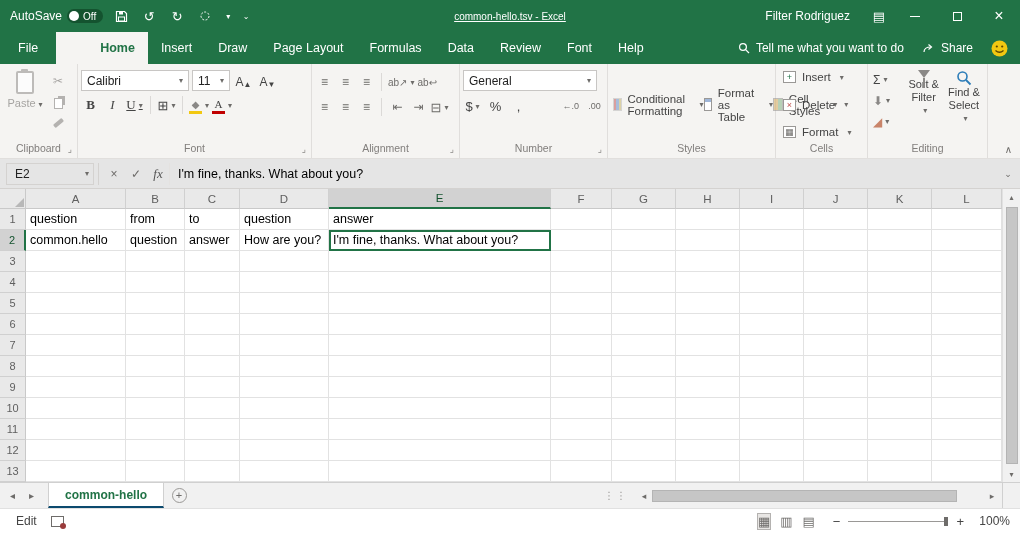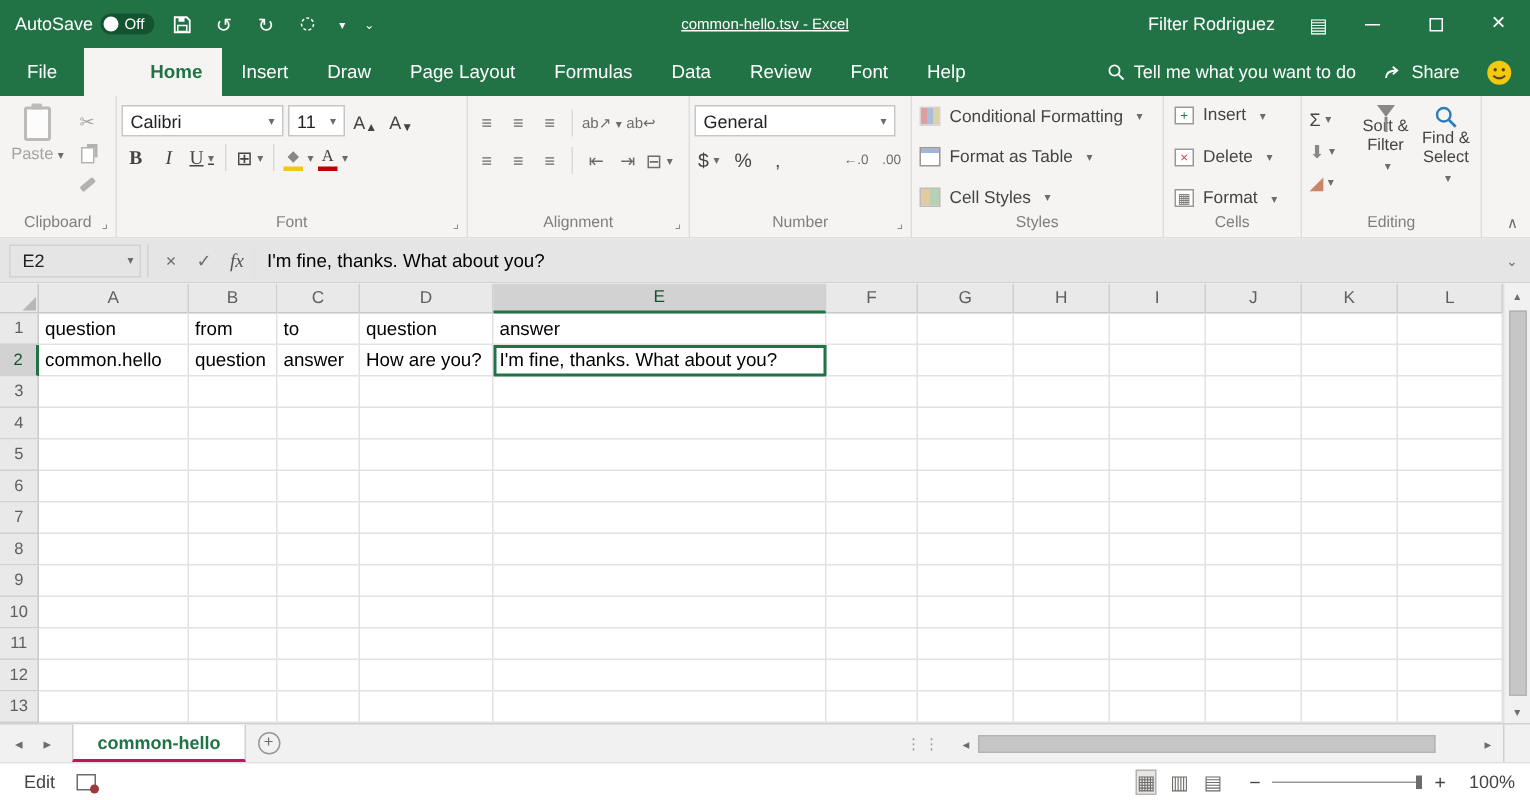--- a/index.html
+++ b/index.html
@@ -74,21 +74,21 @@
 
   
   .g-number { width:148px; }
   .g-number .gbody { flex-direction:column; gap:5px; padding-top:3px; }
   .combo-general { width:134px; }
   .nrow { display:flex; align-items:center; gap:4px; }
   .dec { font-size:9px; color:#6e6c6a; border:0; padding:0 2px; }
 
   
   .g-styles { width:168px; }
-  .g-styles .gbody { flex-direction:column; justify-content:space-between; padding:4px 2px 3px 2px; }
+  .g-styles .gbody { flex-direction:row; justify-content:space-between; padding:4px 2px 3px 2px; }
   .style-item { display:flex; align-items:center; gap:6px; font-size:11.5px; color:#444; }
   .cf-icon { width:14px; height:13px; background:linear-gradient(90deg,#c55a5a 33%,#6a93c9 33%,#6a93c9 66%,#c9b86a 66%); opacity:.55; border:1px solid #bbb; }
   .fat-icon { width:14px; height:13px; border:1px solid #9a9896; background:linear-gradient(#9fb6d8 30%,#fff 30%); }
   .cs-icon { width:14px; height:13px; border:1px solid #9a9896; background:linear-gradient(90deg,#d8b06a 50%,#8fb98f 50%); opacity:.6; }
 
   
   .g-cells { width:92px; }
   .g-cells .gbody { flex-direction:column; justify-content:space-between; padding:4px 2px 3px 4px; }
   .cell-item { display:flex; align-items:center; gap:6px; font-size:11.5px; color:#444; }
   .ins-icon, .del-icon, .fmt-icon { width:13px; height:12px; border:1px solid #9a9896; background:#fff; position:relative; font-size:9px; line-height:10px; text-align:center; }
@@ -126,21 +126,21 @@
   .rhead.sel { background:#d2d2d2; border-right:2px solid #217346; color:#14532f; }
   .gcell { border-right:1px solid #e2e2e2; border-bottom:1px solid #e2e2e2; font-size:12.5px; padding:0 4px; display:flex; align-items:center; white-space:nowrap; color:#000; overflow:hidden; }
   .gcell.selected { outline:2px solid #217346; outline-offset:-2px; overflow:visible; }
   .vscroll { width:18px; background:#f1f1f1; border-left:1px solid #e1e1e1; display:flex; flex-direction:column; align-items:center; }
   .varrow { height:16px; font-size:8px; color:#6e6c6a; display:flex; align-items:center; }
   .vthumb { width:12px; flex:1; margin:2px 0; background:#c6c6c6; border:1px solid #b4b4b4; }
 
   
   .sheetbar { height:26px; background:#f1f1f1; border-top:1px solid #d0d0d0; display:flex; align-items:stretch; font-size:12px; }
   .nav-arrows { display:flex; align-items:center; gap:14px; padding:0 14px 0 10px; color:#6e6c6a; font-size:10px; }
-  .stab { background:#fff; color:#217346; font-weight:bold; display:flex; align-items:center; padding:0 16px; border-right:1px solid #d0d0d0; border-left:1px solid #d0d0d0; border-bottom:2px solid #be185d; }
+  .stab { background:#fff; color:#217346; font-weight:bold; display:flex; align-items:center; padding:0 16px; border-right:1px solid #d0d0d0; border-left:1px solid #d0d0d0; border-bottom:2px solid #0c4a6e; }
   .addsheet { width:30px; display:flex; align-items:center; justify-content:center; }
   .plus-circ { width:15px; height:15px; border:1px solid #9a9896; border-radius:50%; color:#6e6c6a; font-size:11px; line-height:13px; text-align:center; }
   .sb-dots { display:flex; align-items:center; color:#9a9896; font-size:10px; padding:0 6px; letter-spacing:2px; }
   .hscroll { display:flex; align-items:center; width:368px; padding:0 2px; }
   .harrow { width:16px; text-align:center; color:#6e6c6a; font-size:9px; }
   .htrack { flex:1; height:13px; background:#f1f1f1; display:flex; align-items:center; }
   .hthumb { height:12px; width:92%; background:#c6c6c6; border:1px solid #b4b4b4; }
   .sb-end { width:18px; border-left:1px solid #d0d0d0; }
 
   

